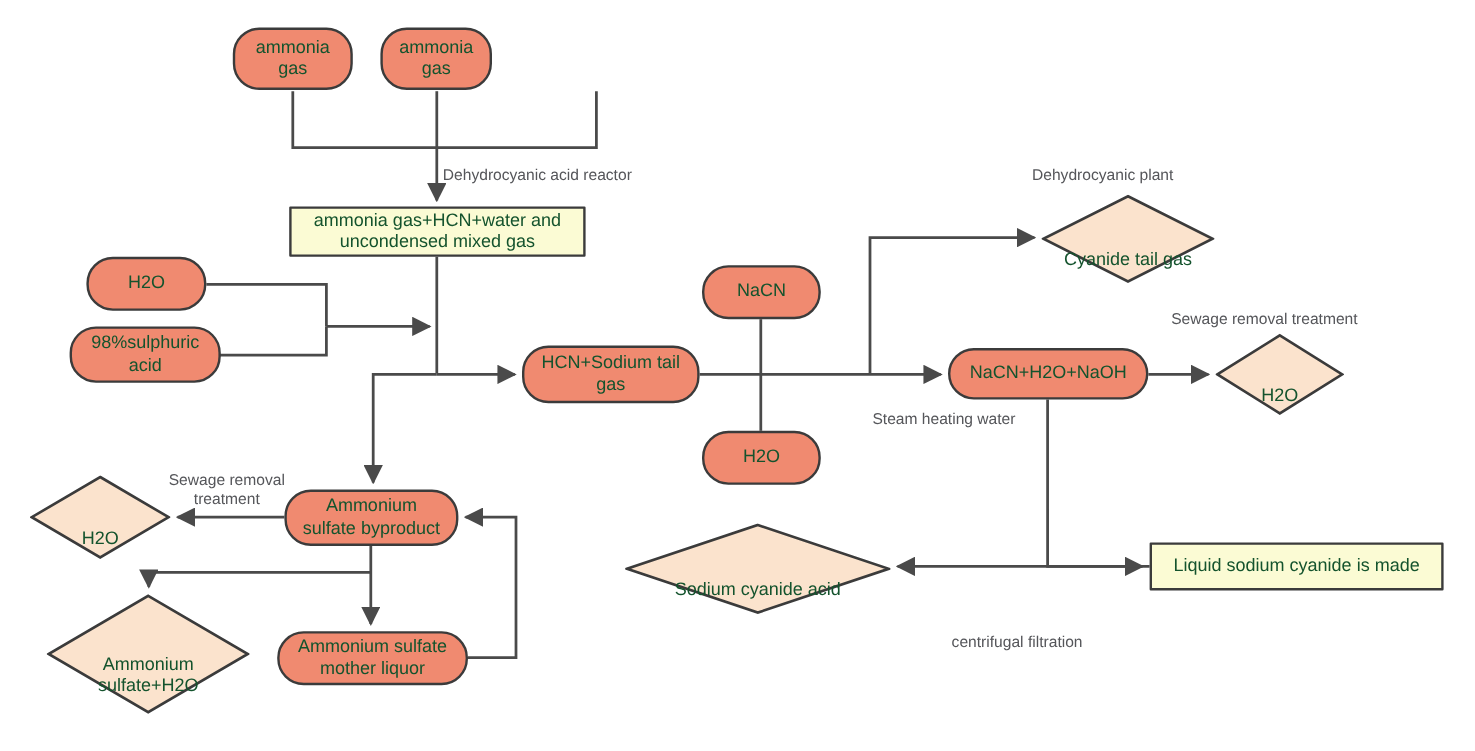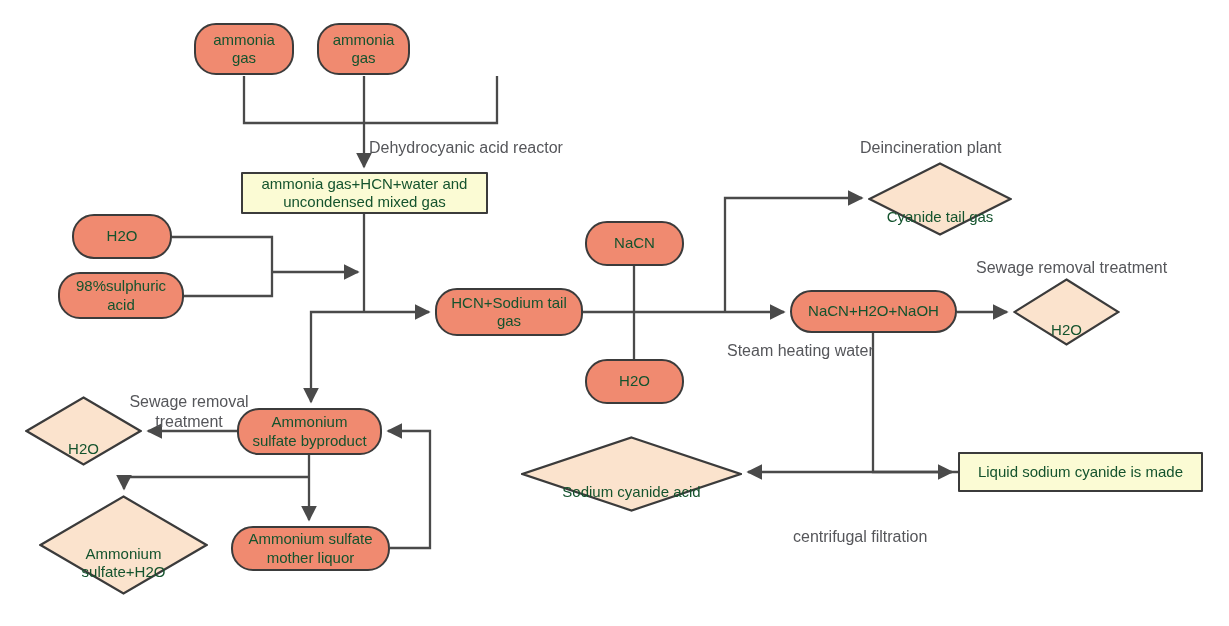--- a/index.html
+++ b/index.html
@@ -63,21 +63,21 @@
   }
   .node.diamond .dia-label {
     position: relative;
     z-index: 1;
     padding: 0 6px;
     margin-top: 36px;
   }
   .edge-label {
     position: absolute;
     color: #55565a;
-    font-size: 16px;
+    font-size: 13px;
     line-height: 1.25;
     text-align: center;
     z-index: 3;
     white-space: pre-line;
   }
 </style>
 </head>
 <body>
 
 <div id="canvas">
@@ -214,21 +214,21 @@
 sulfate+H2O</span>
   </div>
 
   <div class="node rounded" style="left:231px;top:526px;width:159px;height:45px;">
     <span style="white-space:pre-line">Ammonium sulfate
 mother liquor</span>
   </div>
 
   <div class="edge-label" style="left:369px;top:138px;width:215px;text-align:left;">Dehydrocyanic acid reactor</div>
 
-  <div class="edge-label" style="left:860px;top:138px;width:165px;text-align:left;">Deincineration plant</div>
+  <div class="edge-label" style="left:860px;top:138px;width:165px;text-align:left;">Dehydrocyanic plant</div>
 
   <div class="edge-label" style="left:976px;top:258px;width:210px;text-align:left;">Sewage removal treatment</div>
 
   <div class="edge-label" style="left:727px;top:341px;width:160px;text-align:left;">Steam heating water</div>
 
   <div class="edge-label" style="left:793px;top:483px;width:150px;text-align:left;margin-top:44px;">centrifugal filtration</div>
 
   <div class="edge-label" style="left:118px;top:392px;width:142px;text-align:center;">Sewage removal
 treatment</div>
 

